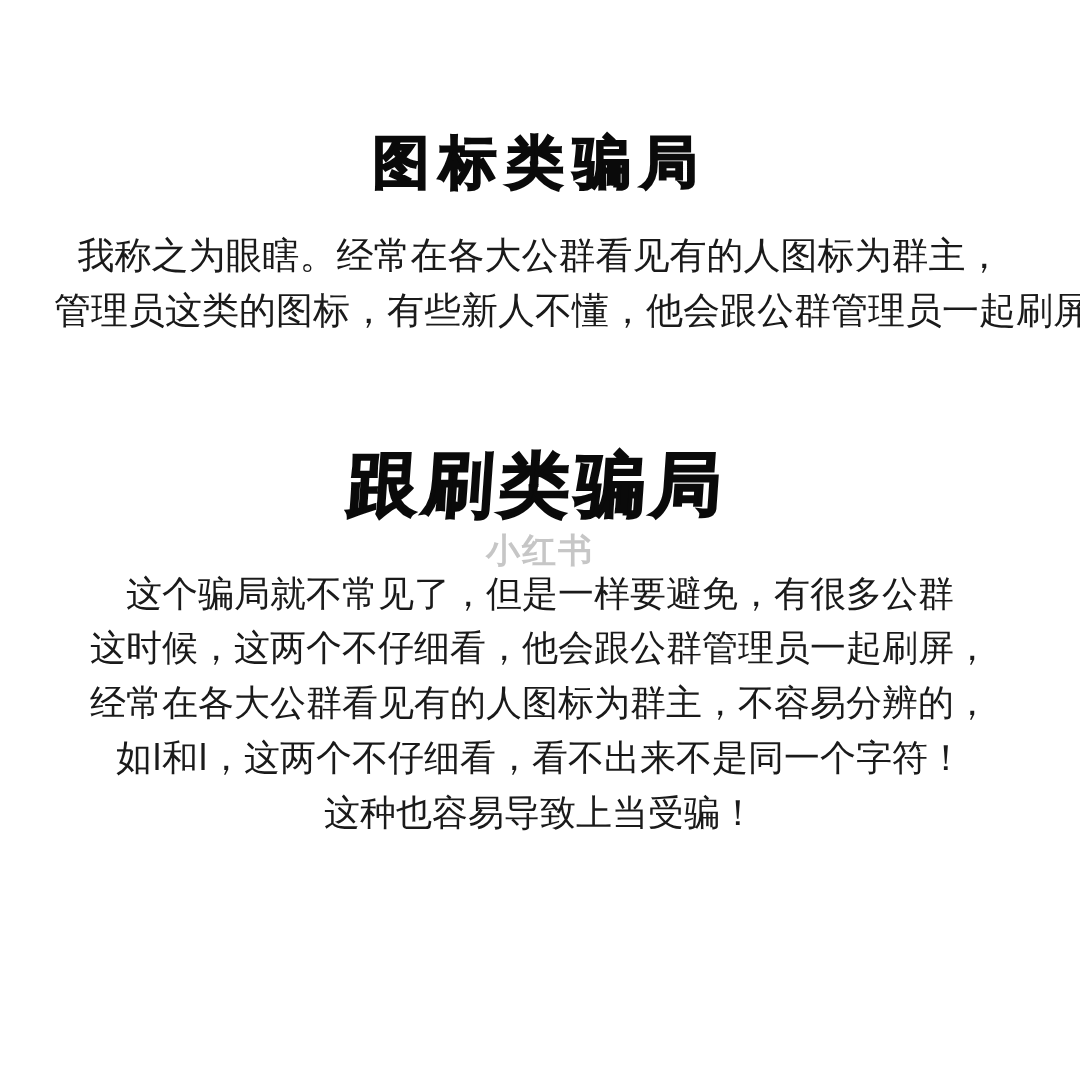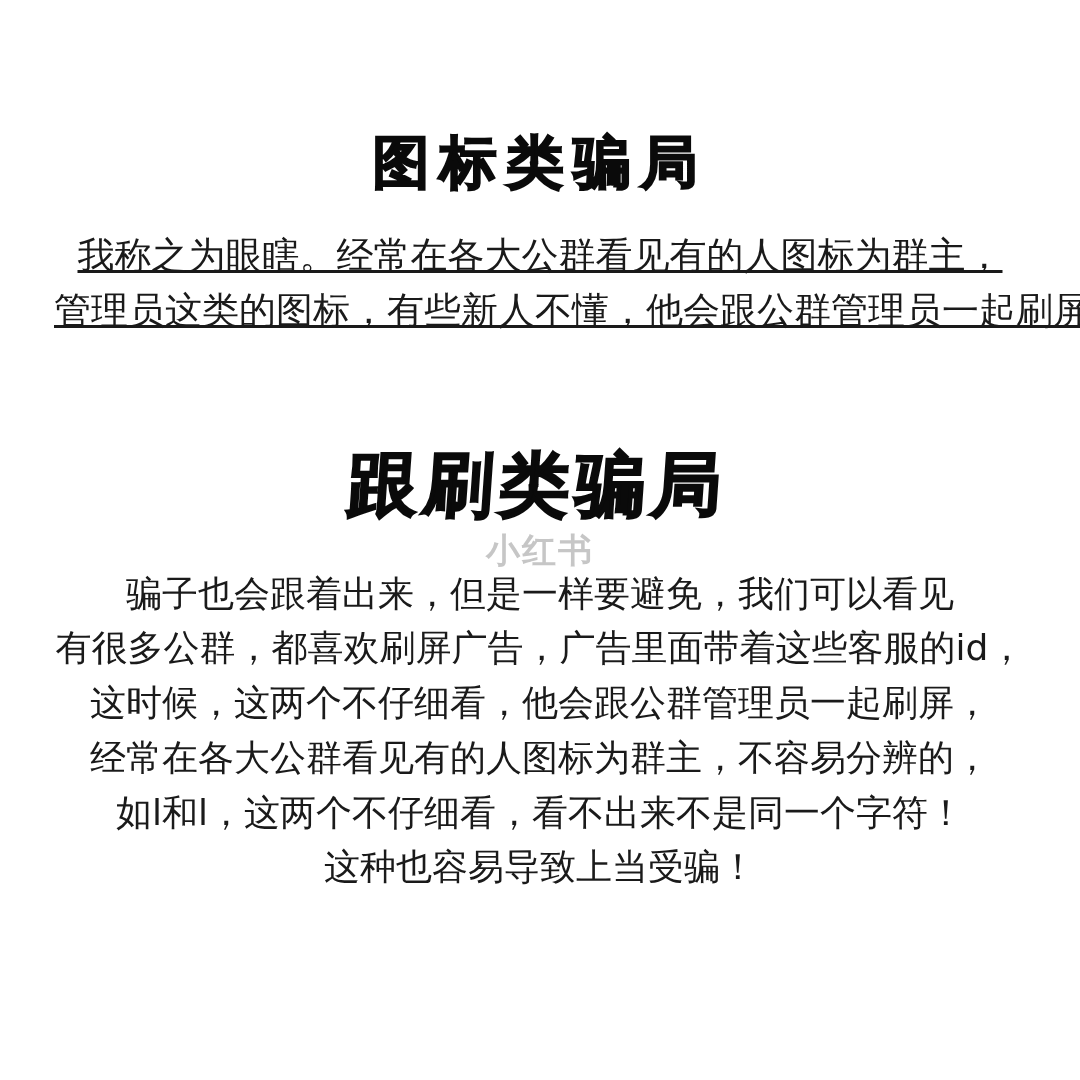--- a/index.html
+++ b/index.html
@@ -44,21 +44,20 @@
   .body-block {
     text-align: center;
     font-size: 37px;
     line-height: 1.48;
     color: #1a1a1a;
     font-weight: 500;
   }
   #body-1 {
     margin-top: 27px;
     padding: 0 14px;
-    text-decoration: underline;
   }
   #body-2 {
     margin-top: 44px;
     padding: 0 6px;
     font-size: 36px;
     line-height: 1.52;
   }
   .body-line {
     display: block;
     white-space: nowrap;
@@ -86,21 +85,20 @@
   <div class="body-block" id="body-1">
     <span class="body-line">我称之为眼瞎。经常在各大公群看见有的人图标为群主，</span>
     <span class="body-line">管理员这类的图标，有些新人不懂，他会跟公群管理员一起刷屏</span>
   </div>
 
   <h1 class="heading" id="heading-2">跟刷类骗局</h1>
 
   <div class="watermark">小红书</div>
 
   <div class="body-block" id="body-2">
-    <span class="body-line">骗子也会跟着出来，但是一样要避免，我们可以看见</span>
-    <span class="body-line">有很多公群，都喜欢刷屏广告，广告里面带着这些客服的id，</span>
+    <span class="body-line">这个骗局就不常见了，但是一样要避免，有很多公群</span>
     <span class="body-line">这时候，这两个不仔细看，他会跟公群管理员一起刷屏，</span>
     <span class="body-line">经常在各大公群看见有的人图标为群主，不容易分辨的，</span>
     <span class="body-line">如l和l，这两个不仔细看，看不出来不是同一个字符！</span>
     <span class="body-line">这种也容易导致上当受骗！</span>
   </div>
 
 </div>
 
 </body></html>

